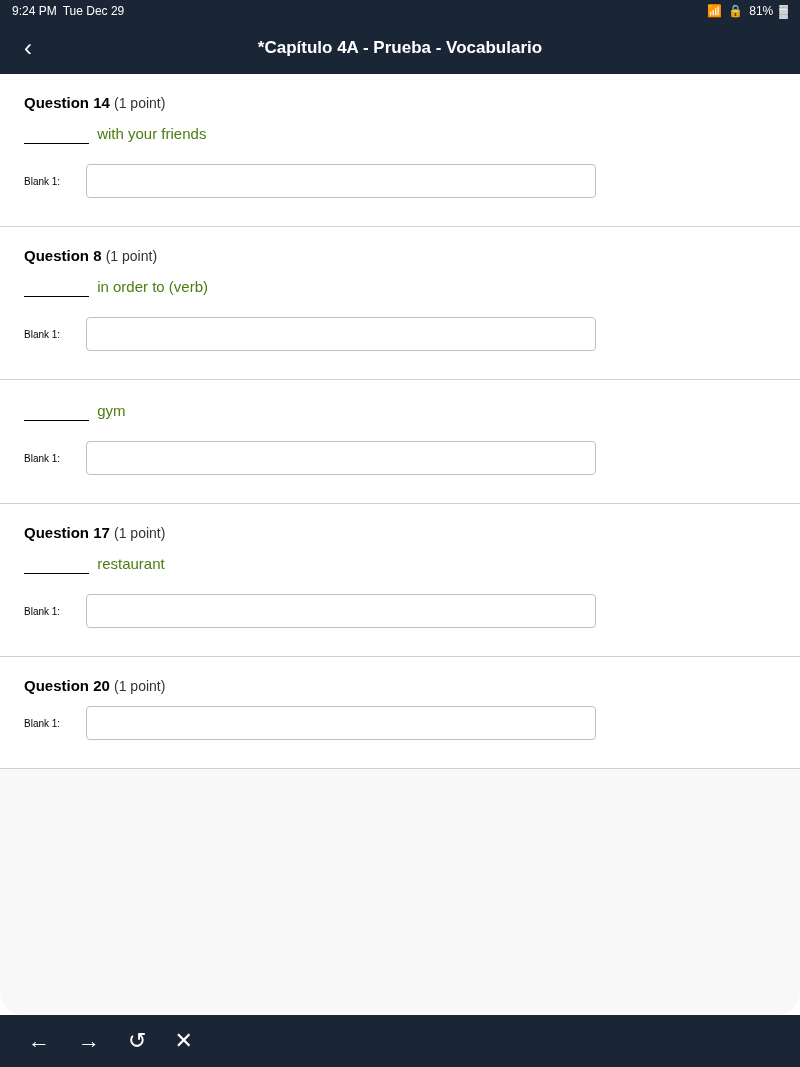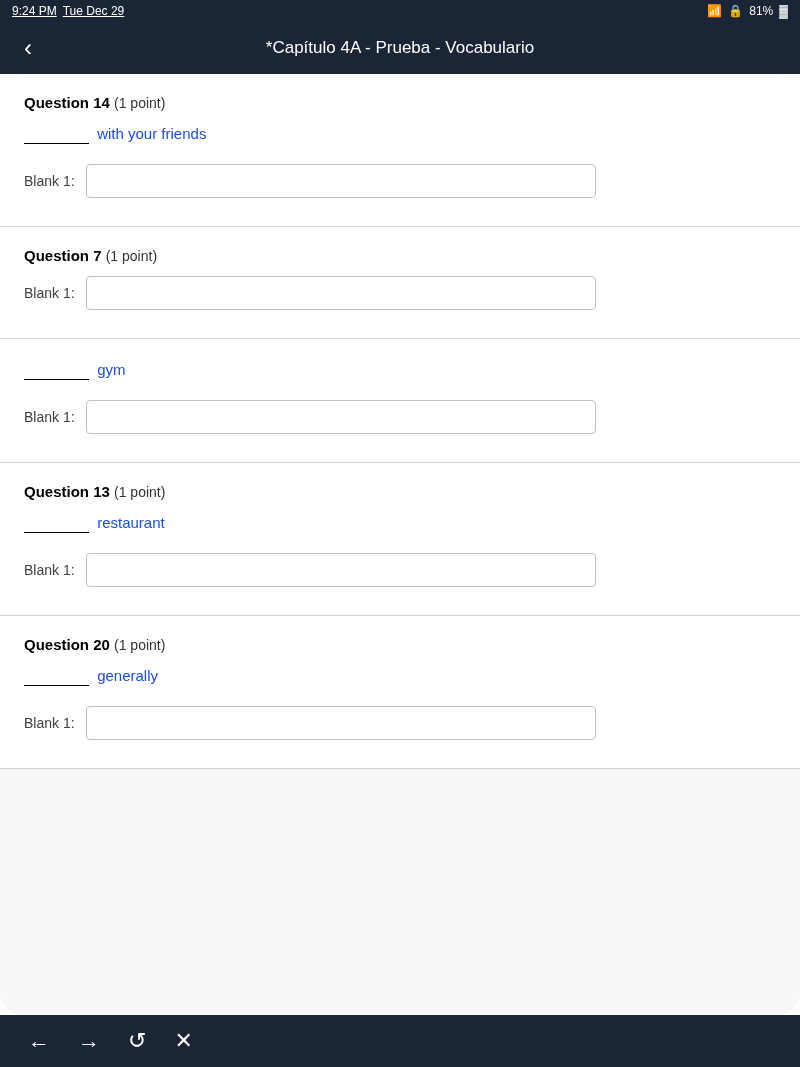--- a/index.html
+++ b/index.html
@@ -28,21 +28,20 @@
       padding: 0 12px;
       font-size: 12px;
       font-weight: 500;
       flex-shrink: 0;
     }
 
     .status-bar-left {
       display: flex;
       align-items: center;
       gap: 6px;
-      text-decoration: underline;
     }
 
     .status-bar-right {
       display: flex;
       align-items: center;
       gap: 6px;
     }
 
     
     .nav-header {
@@ -66,21 +65,21 @@
       padding: 4px 8px;
       line-height: 1;
     }
 
     .nav-title {
       position: absolute;
       left: 50%;
       transform: translateX(-50%);
       color: #ffffff;
       font-size: 17px;
-      font-weight: 400;
+      font-weight: 700;
       white-space: nowrap;
     }
 
     
     .content {
       flex: 1;
       background: #f8f8f8;
       overflow-y: auto;
       border-radius: 23px;
     }
@@ -100,43 +99,43 @@
     }
 
     .question-header .points {
       font-weight: 400;
       font-size: 14px;
       color: #333333;
     }
 
     .question-prompt {
       font-size: 15px;
-      color: #1d4ed8;
+      color: #4d7c0f;
       margin-bottom: 20px;
       line-height: 1.4;
     }
 
     .blank-underline {
       display: inline-block;
       width: 65px;
       border-bottom: 1.5px solid #000000;
       margin-right: 4px;
       vertical-align: bottom;
       height: 16px;
     }
 
     .blank-row {
       display: flex;
       align-items: center;
       gap: 10px;
     }
 
     .blank-label {
-      font-size: 14px;
-      color: #404040;
+      font-size: 10px;
+      color: #000000;
       white-space: nowrap;
       min-width: 52px;
     }
 
     .blank-input {
       flex: 1;
       max-width: 510px;
       height: 34px;
       border: 1px solid #c0c0c0;
       border-radius: 4px;
@@ -201,57 +200,57 @@
       <div class="question-prompt">
         <span class="blank-underline"></span> with your friends
       </div>
       <div class="blank-row">
         <span class="blank-label">Blank 1:</span>
         <input class="blank-input" type="text" value="" placeholder="" style="">
       </div>
     </div>
     <div class="question-block">
       <div class="question-header">
-        <span>Question 7</span>
-        <span class="points"> (1 point)</span>
+        <span>Question 8</span>
+        <span class="points"> (1 point)</span>
+      </div>
+      <div class="question-prompt">
+        <span class="blank-underline"></span> in order to (verb)
       </div>
       <div class="blank-row">
         <span class="blank-label">Blank 1:</span>
         <input class="blank-input" type="text" value="" placeholder="" style="">
       </div>
     </div>
     <div class="question-block">
       <div class="question-prompt">
         <span class="blank-underline"></span> gym
       </div>
       <div class="blank-row">
         <span class="blank-label">Blank 1:</span>
         <input class="blank-input" type="text" value="" placeholder="" style="">
       </div>
     </div>
     <div class="question-block">
       <div class="question-header">
-        <span>Question 13</span>
+        <span>Question 17</span>
         <span class="points"> (1 point)</span>
       </div>
       <div class="question-prompt">
         <span class="blank-underline"></span> restaurant
       </div>
       <div class="blank-row">
         <span class="blank-label">Blank 1:</span>
         <input class="blank-input" type="text" value="" placeholder="" style="">
       </div>
     </div>
     <div class="question-block">
       <div class="question-header">
         <span>Question 20</span>
         <span class="points"> (1 point)</span>
-      </div>
-      <div class="question-prompt">
-        <span class="blank-underline"></span> generally
       </div>
       <div class="blank-row">
         <span class="blank-label">Blank 1:</span>
         <input class="blank-input" type="text" value="" placeholder="" style="">
       </div>
     </div>
   </div>
 
 <div class="bottom-bar">
   <button class="bottom-btn">←</button>

